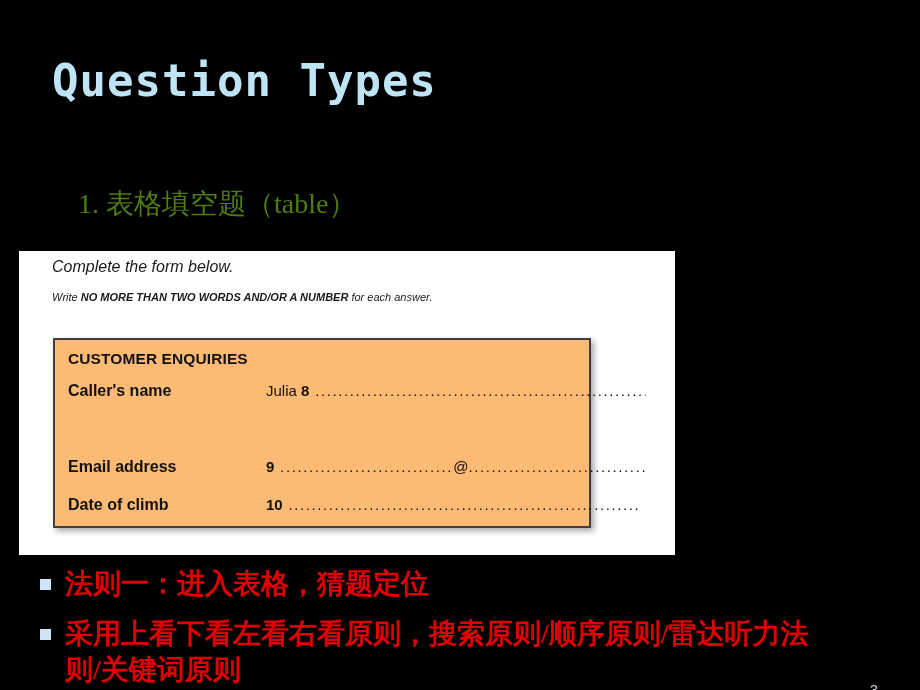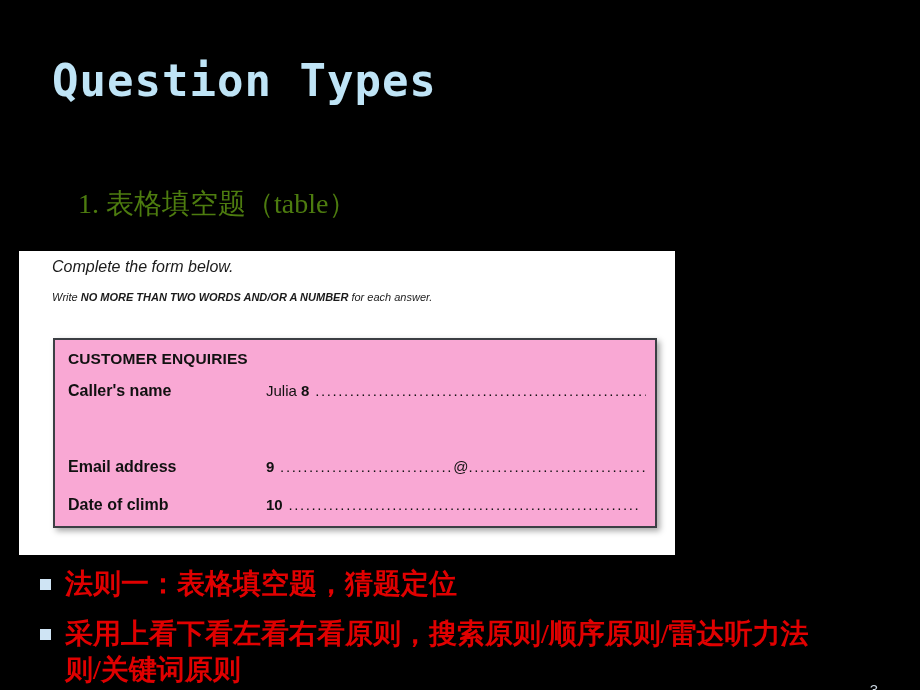--- a/index.html
+++ b/index.html
@@ -101,23 +101,23 @@
   }
   #instr-2 .strong {
     font-weight: bold;
   }
 
   
   #form-panel {
     position: absolute;
     left: 34px;
     top: 87px;
-    width: 604px;
+    width: 538px;
     height: 190px;
-    background: #f9a8d4;
+    background: #fdba74;
     border: 2px solid #3c3f44;
     box-sizing: border-box;
     box-shadow: 3px 3px 6px rgba(0,0,0,0.35);
   }
   #form-heading {
     position: absolute;
     left: 13px;
     top: 10px;
     font-family: "Liberation Sans", sans-serif;
     font-weight: bold;
@@ -222,21 +222,21 @@
 
       <div class="form-row" id="row-4">
         <span class="form-label">Date of climb</span>
         <span class="form-value"><span></span><span class="qnum">10</span><span class="dots"> .............................................................</span><span></span><span class="dots"></span><span></span></span>
       </div>
     </div>
   </div>
 
   <div class="bullet-row" id="bullet-red-1">
     <span class="sq-bullet"></span>
-    <span class="red-text">法则一：表格填空题，猜题定位</span>
+    <span class="red-text">法则一：进入表格，猜题定位</span>
   </div>
 
   <div class="bullet-row" id="bullet-red-2">
     <span class="sq-bullet"></span>
     <span class="red-text">采用上看下看左看右看原则，搜索原则/顺序原则/雷达听力法则/关键词原则</span>
   </div>
 
   <div id="page-number">3</div>
 
 </div>

